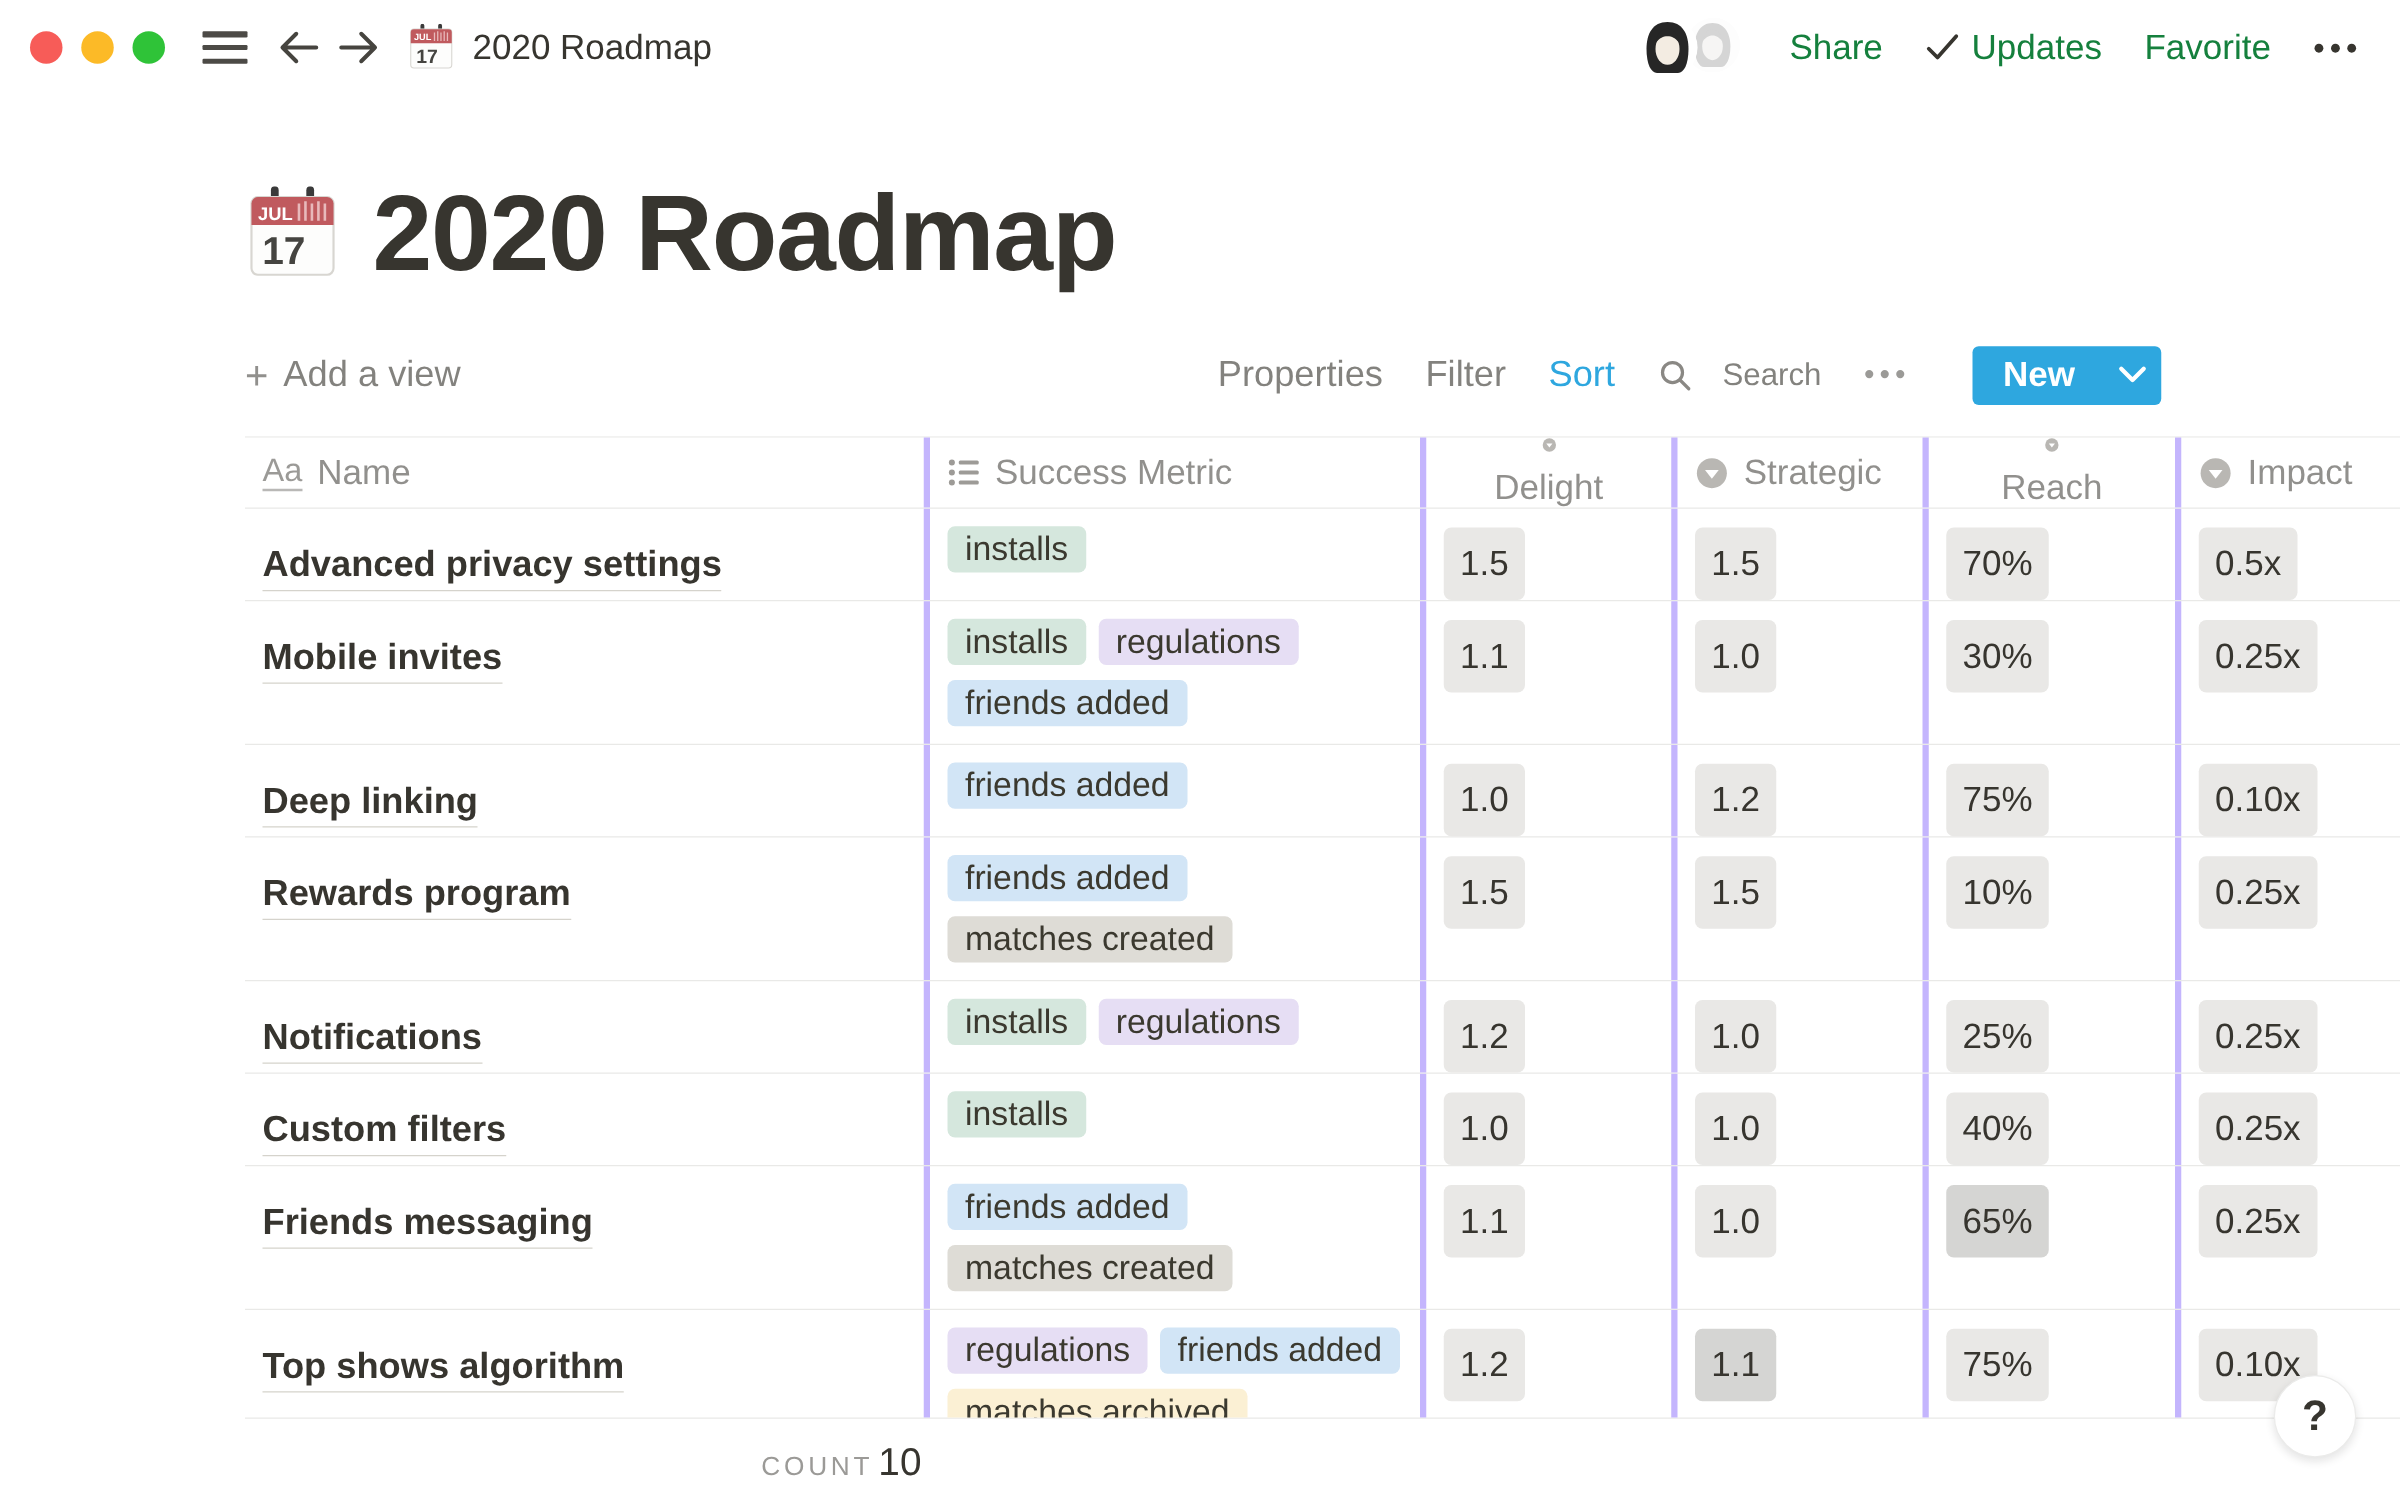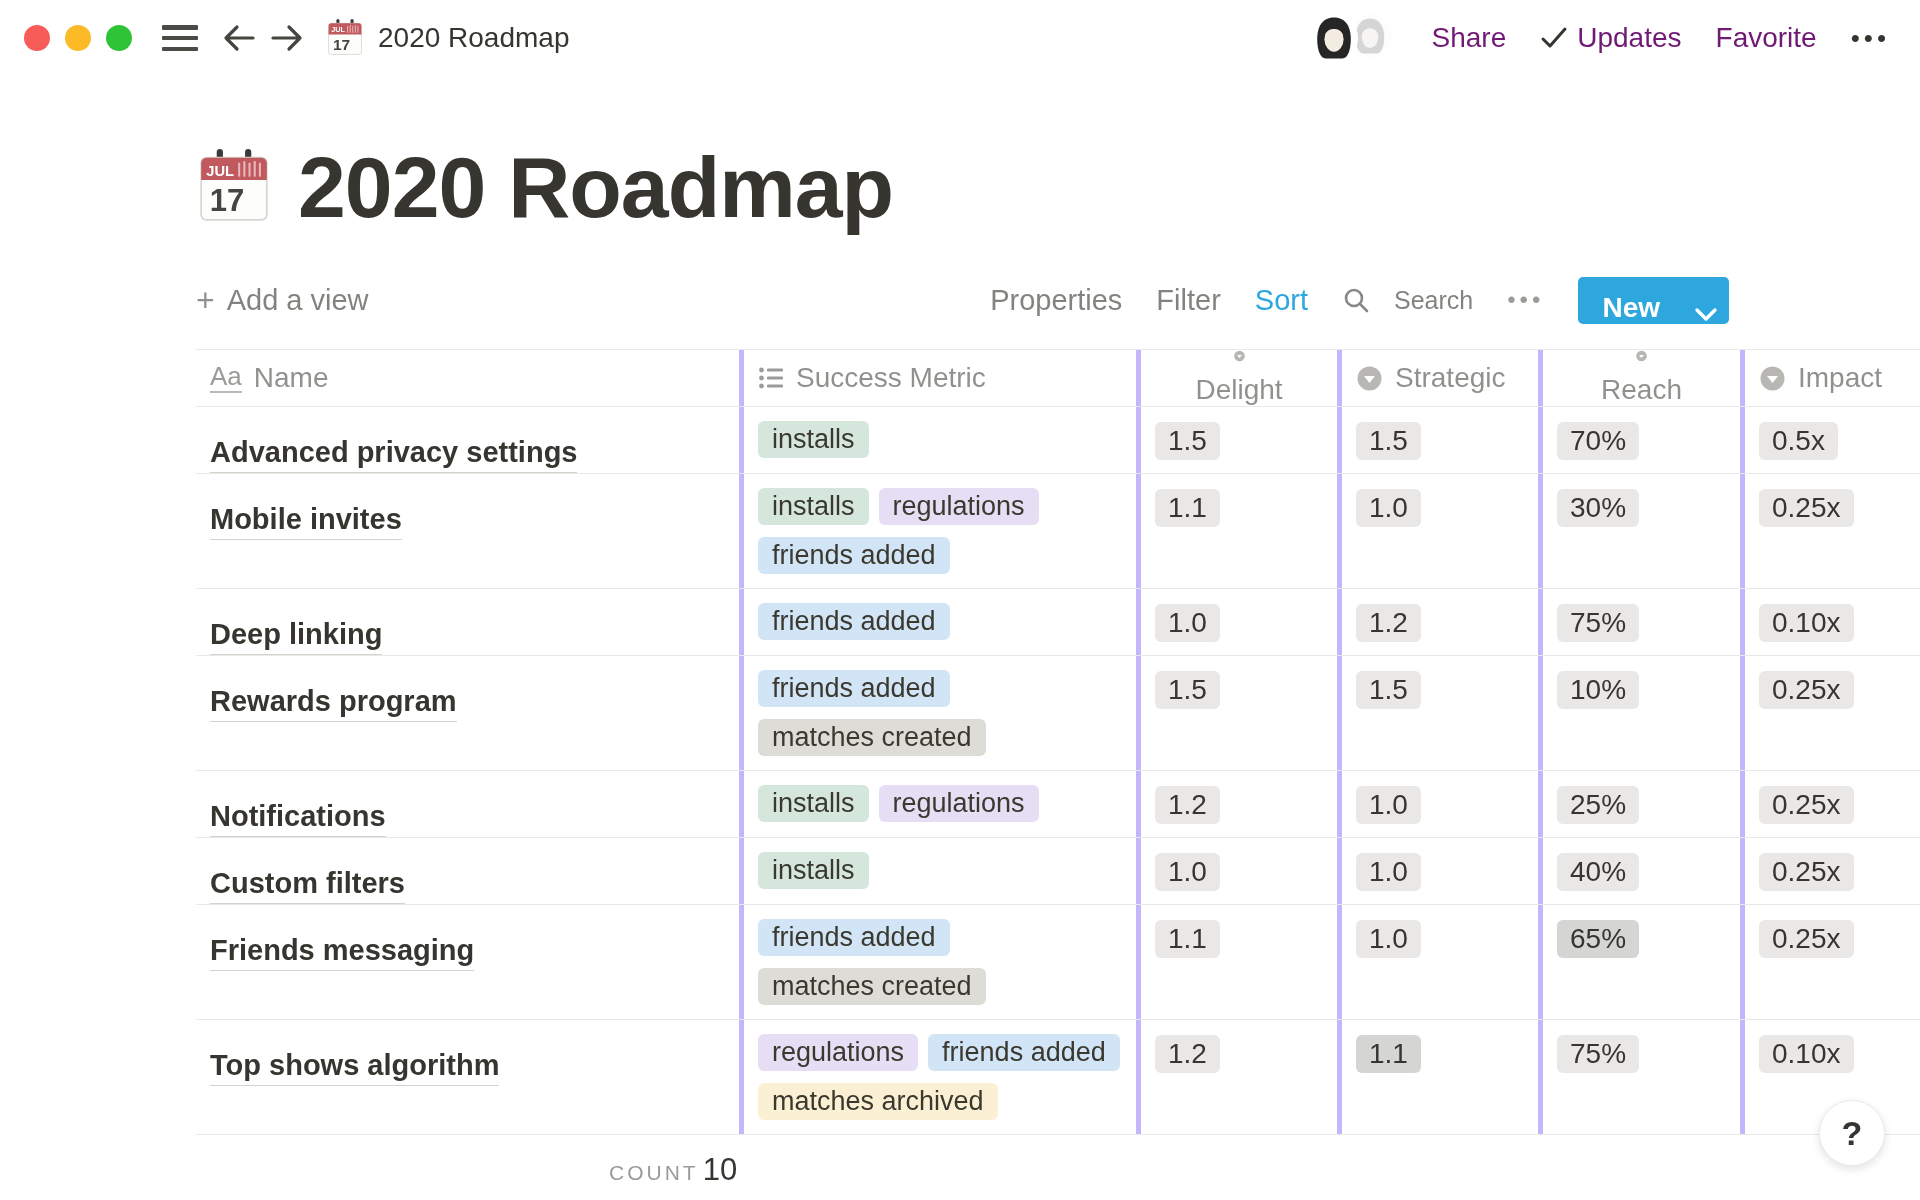--- a/index.html
+++ b/index.html
@@ -14,57 +14,57 @@
   .hamburger { width:36px; height:26px; display:flex; flex-direction:column; justify-content:space-between; cursor:pointer; margin-right:24px; }
   .hamburger span { height:4.5px; background:#4c4a46; border-radius:1px; }
   .navarrow { width:34px; height:34px; margin-right:14px; display:flex; align-items:center; justify-content:center; }
   .doc-icon { width:38px; height:38px; margin:0 14px 0 8px; }
   .doc-title { font-size:28px; color:#37352f; }
   .topbar-right { margin-left:auto; display:flex; align-items:center; gap:34px; }
   .avatars { display:flex; margin-right:4px; position:relative; width:84px; height:48px; }
   .avatar { width:48px; height:48px; border-radius:50%; position:absolute; top:0; overflow:hidden; background:#fff; }
   .avatar.a1 { left:0; z-index:2; }
   .avatar.a2 { left:38px; z-index:1; opacity:.55; }
-  .tb-item { font-size:28px; color:#701a75; display:flex; align-items:center; gap:9px; cursor:pointer; }
+  .tb-item { font-size:28px; color:#15803d; display:flex; align-items:center; gap:9px; cursor:pointer; }
   .dots { font-size:26px; letter-spacing:4px; color:#37352f; cursor:pointer; }
 
   
   .content { padding-left:196px; }
   .page-head { display:flex; align-items:center; margin-top:66px; height:90px; }
   .page-icon { width:76px; height:76px; margin-right:26px; }
   .page-title { font-size:86px; font-weight:700; letter-spacing:-1px; color:#37352f; }
 
   
   .toolbar { display:flex; align-items:center; margin-top:44px; height:48px; padding-right:191px; }
   .add-view { display:flex; align-items:center; gap:12px; font-size:29px; color:rgba(55,53,47,.62); cursor:pointer; }
   .add-view .plus { font-size:32px; line-height:1; color:rgba(55,53,47,.55); }
   .toolbar-right { margin-left:auto; display:flex; align-items:center; gap:34px; }
   .tool-link { font-size:29px; color:rgba(55,53,47,.62); cursor:pointer; }
   .tool-link.active { color:var(--accent); }
   .tool-search { display:flex; align-items:center; gap:24px; font-size:25px; color:rgba(55,53,47,.62); cursor:pointer; }
   .tool-dots { font-size:24px; letter-spacing:4px; color:rgba(55,53,47,.5); cursor:pointer; }
-  .new-btn { display:flex; align-items:flex-end; background:var(--accent); border-radius:5px; height:47px; overflow:hidden; cursor:pointer; }
+  .new-btn { display:flex; align-items:center; background:var(--accent); border-radius:5px; height:47px; overflow:hidden; cursor:pointer;margin-left:16px; }
   .new-btn .label { color:#fff; font-weight:700; font-size:28px; display:flex; align-items:center; padding:0 22px 0 24px; }
   .new-btn .sep { width:1px; background:rgba(0,0,0,.18); }
   .new-btn .chev { width:46px; display:flex; align-items:center; justify-content:center; }
 
   
   .table-clip { height:786px; overflow:hidden; margin-top:25px; border-bottom:1px solid #e9e9e7; position:relative; }
   .trow { display:flex; border-bottom:1px solid #e9e9e7; }
   .thead { border-top:1px solid #e9e9e7; height:58px; }
   .cell { flex:none; border-right:5px solid #c4b5fd; padding:0 14px; }
   .cell.last { border-right:none; }
   .c0 { width:548px; } .c1 { width:397px;text-align:right; } .c2 { width:201px;flex-direction:column; } .c3 { width:201px; } .c4 { width:202px;flex-direction:column; } .c5 { width:175px; }
   .hcell { display:flex; align-items:center; gap:12px; color:rgba(55,53,47,.55); font-size:28px; cursor:pointer; }
   .aa-ic { font-size:26px; color:rgba(55,53,47,.5); border-bottom:2px solid rgba(55,53,47,.35); line-height:1.05; padding-bottom:1px; }
   .row-title { display:inline-block; margin-top:29px; font-size:29px; font-weight:600; color:#37352f;
                border-bottom:1.5px solid #d5d3cc; padding-bottom:3px; cursor:pointer; }
   .tags { display:flex; flex-wrap:wrap; gap:12px 10px; padding:14px 0; }
   .tag { height:37px; display:inline-flex; align-items:center; padding:0 14px; border-radius:6px; font-size:27px; color:#3b392f; white-space:nowrap; }
-  .pill { display:inline-block; margin-top:15px; background:#e9e8e6; border-radius:6px; padding:3px 13px; font-size:28px; color:#37352f; }
+  .pill { display:inline-block; margin-top:15px; background:#e9e8e6; border-radius:6px; padding:13px 13px; font-size:28px; color:#37352f; }
   .pill.hl { background:#d5d5d3; }
 
   
   .tfoot { position:absolute; left:609px; top:1152px; display:flex; align-items:baseline; gap:4px; cursor:pointer; }
   .count-label { font-size:21px; letter-spacing:3px; color:#9b9a97; }
   .count-value { font-size:31px; color:#37352f; }
 
   .help-btn { position:absolute; left:1819px; top:1100px; width:66px; height:66px; border-radius:50%;
               background:#fff; border:1px solid #ebebea; box-shadow:0 3px 8px rgba(15,15,15,.12);
               display:flex; align-items:center; justify-content:center; font-size:34px; font-weight:600; color:#37352f; cursor:pointer; z-index:5; }

